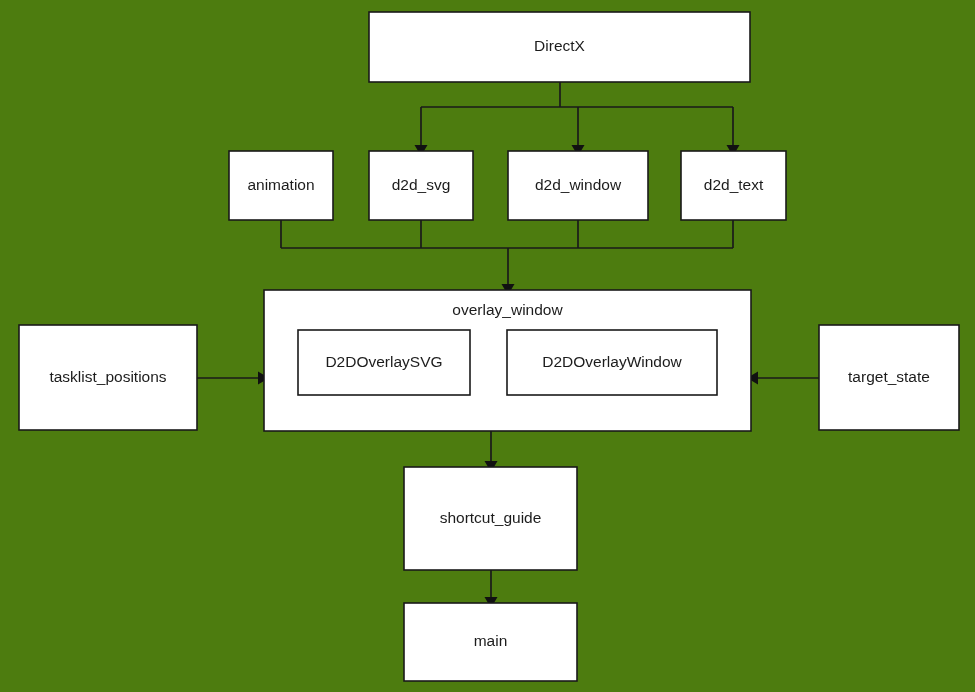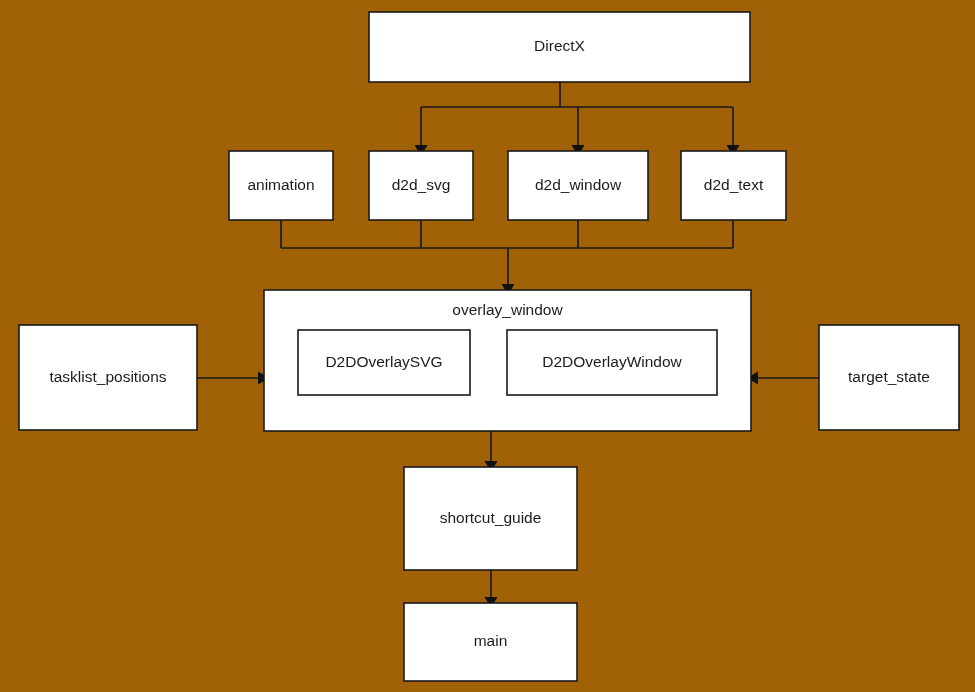--- a/index.html
+++ b/index.html
@@ -11,21 +11,21 @@
   body {
     width: 975px;
     height: 692px;
     font-family: "Liberation Sans", sans-serif;
     overflow: hidden;
   }
   #diagram-root {
     position: relative;
     width: 975px;
     height: 692px;
-    background: #a16207;
+    background: #4d7c0f;
   }
   svg#diagram-canvas {
     display: block;
     width: 975px;
     height: 692px;
   }
   .node-box {
     fill: #ffffff;
     stroke: #1a1a1a;
     stroke-width: 1.6;

